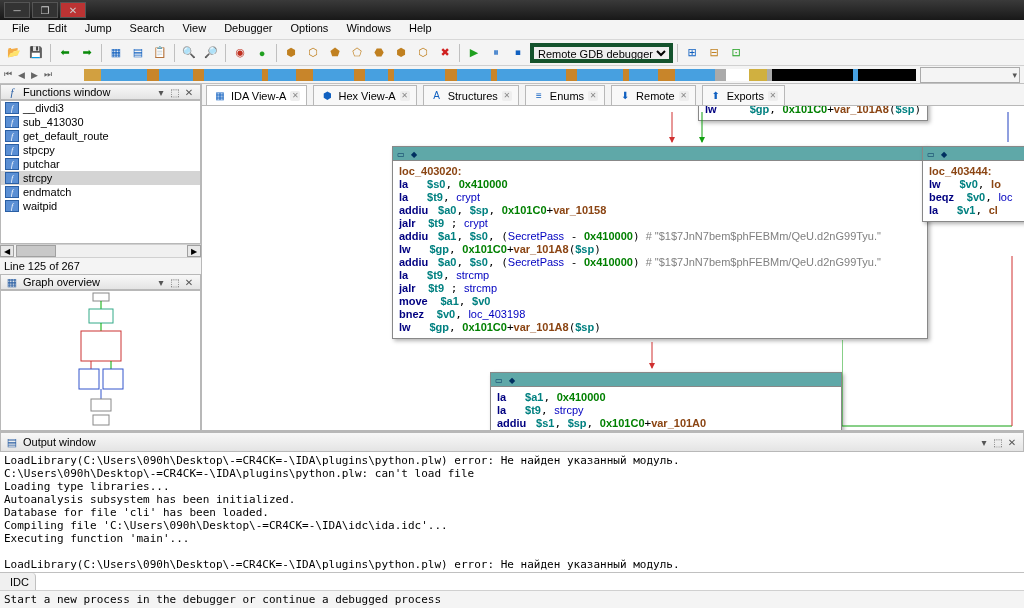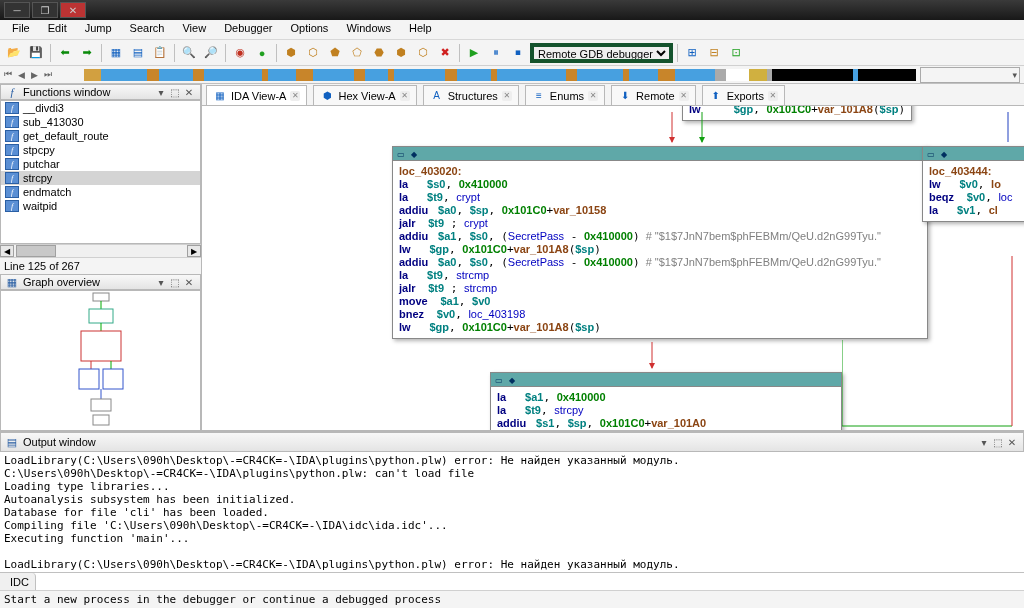--- a/index.html
+++ b/index.html
@@ -276,21 +276,21 @@
           <span class="tx">✕</span>
         </div>
         <div class="tab">
           <span class="ti" style="color:#1060c0">⬆</span>
           <span>Exports</span>
           <span class="tx">✕</span>
         </div>
       </div>
     <div class="graph-canvas">
 
-      <div class="gnode" style="left:480px; top:-8px; width:230px;">
+      <div class="gnode" style="left:496px; top:-8px; width:230px;">
         <div class="gbody"><span class="asm-mnem">lw</span>     <span class="asm-reg">$gp</span>, <span class="asm-num">0x101C0</span>+<span class="asm-id">var_101A8</span>(<span class="asm-reg">$sp</span>)</div>
       </div>
 
       <svg class="arrow" style="left:440px; top:6px;" width="60" height="40">
           <line x1="30" y1="0" x2="30" y2="30" stroke="#d03030" marker-end="url(#ar)"></line>
           <defs>
             <marker id="ar" markerWidth="6" markerHeight="6" refX="5" refY="3" orient="auto">
               <path d="M0,0 L6,3 L0,6 Z" fill="#d03030"></path>
             </marker>
           </defs>

